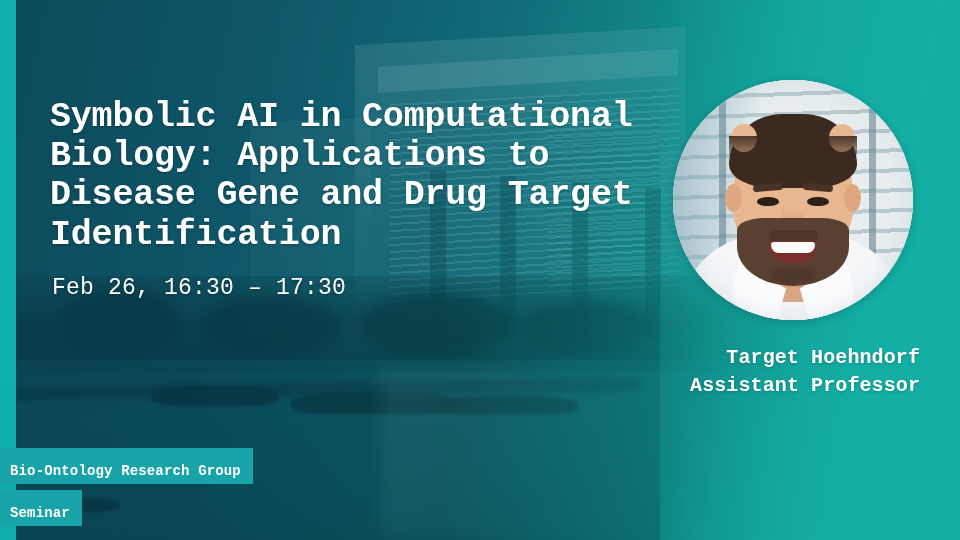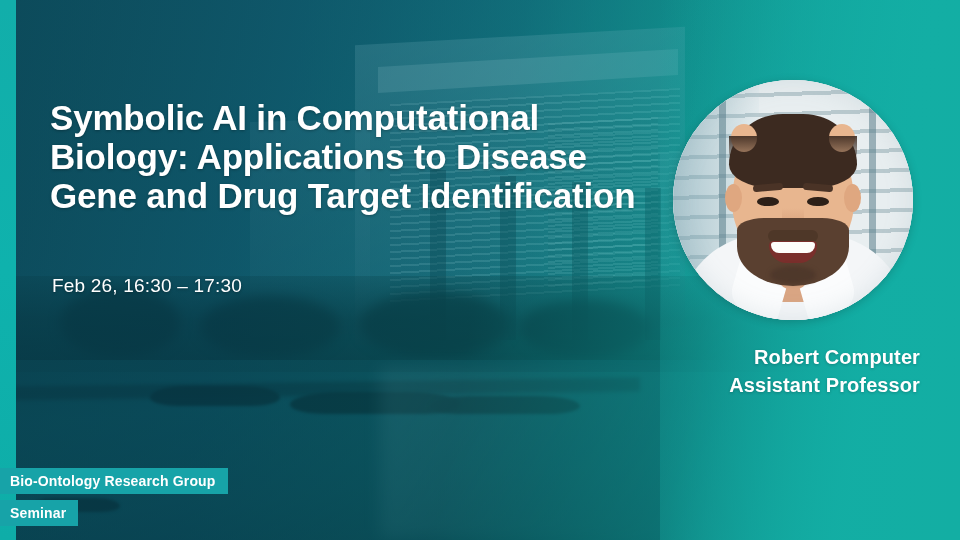--- a/index.html
+++ b/index.html
@@ -5,21 +5,21 @@
   html, body {
     margin: 0;
     padding: 0;
     background: #000;
   }
   .slide {
     position: relative;
     width: 960px;
     height: 540px;
     overflow: hidden;
-    font-family: Liberation Sans, sans-serif;
+    font-family: Liberation Mono, monospace;
     background: #ec4899;
   }
 
   
   .bg-base {
     position: absolute;
     inset: 0;
     background: linear-gradient(100deg,
         #0d4b5a 0%,
         #0e5566 22%,
@@ -204,21 +204,21 @@
     font-weight: bold;
     line-height: 1.12;
     letter-spacing: -0.2px;
     text-shadow: 0 1px 3px rgba(0,0,0,0.28);
   }
   .datetime {
     position: absolute;
     left: 52px;
     top: 275px;
     color: #ffffff;
-    font-size: 19px;
+    font-size: 23px;
     font-weight: normal;
     letter-spacing: 0.2px;
     text-shadow: 0 1px 3px rgba(0,0,0,0.35);
   }
 
   .portrait {
     position: absolute;
     left: 673px;
     top: 80px;
     width: 240px;
@@ -432,21 +432,21 @@
     left: 0;
     bottom: 14px;
   }
   .tag {
     display: table;
     background: #17a3a8;
     color: #ffffff;
     font-size: 14px;
     font-weight: bold;
     letter-spacing: 0.15px;
-    padding: 5px 12px 5px 10px;
+    padding: 15px 12px 5px 10px;
     margin-bottom: 6px;
     white-space: nowrap;
   }
   .tag:last-child { margin-bottom: 0; text-align: right; }
 </style>
 </head>
 <body>
 
 <div class="slide">
 
@@ -513,21 +513,21 @@
     <div class="pt-beard"></div>
     <div class="pt-moustache"></div>
     <div class="pt-mouth">
       <div class="pt-teeth"></div>
     </div>
     <div class="pt-chin"></div>
     <div class="pt-soft"></div>
   </div>
 
   <div class="speaker">
-    <div>Robert Computer</div>
+    <div>Target Hoehndorf</div>
     <div>Assistant Professor</div>
   </div>
 
   <div class="tags">
     <div class="tag">Bio-Ontology Research Group</div>
     <div class="tag">Seminar</div>
   </div>
 
 </div>
 

